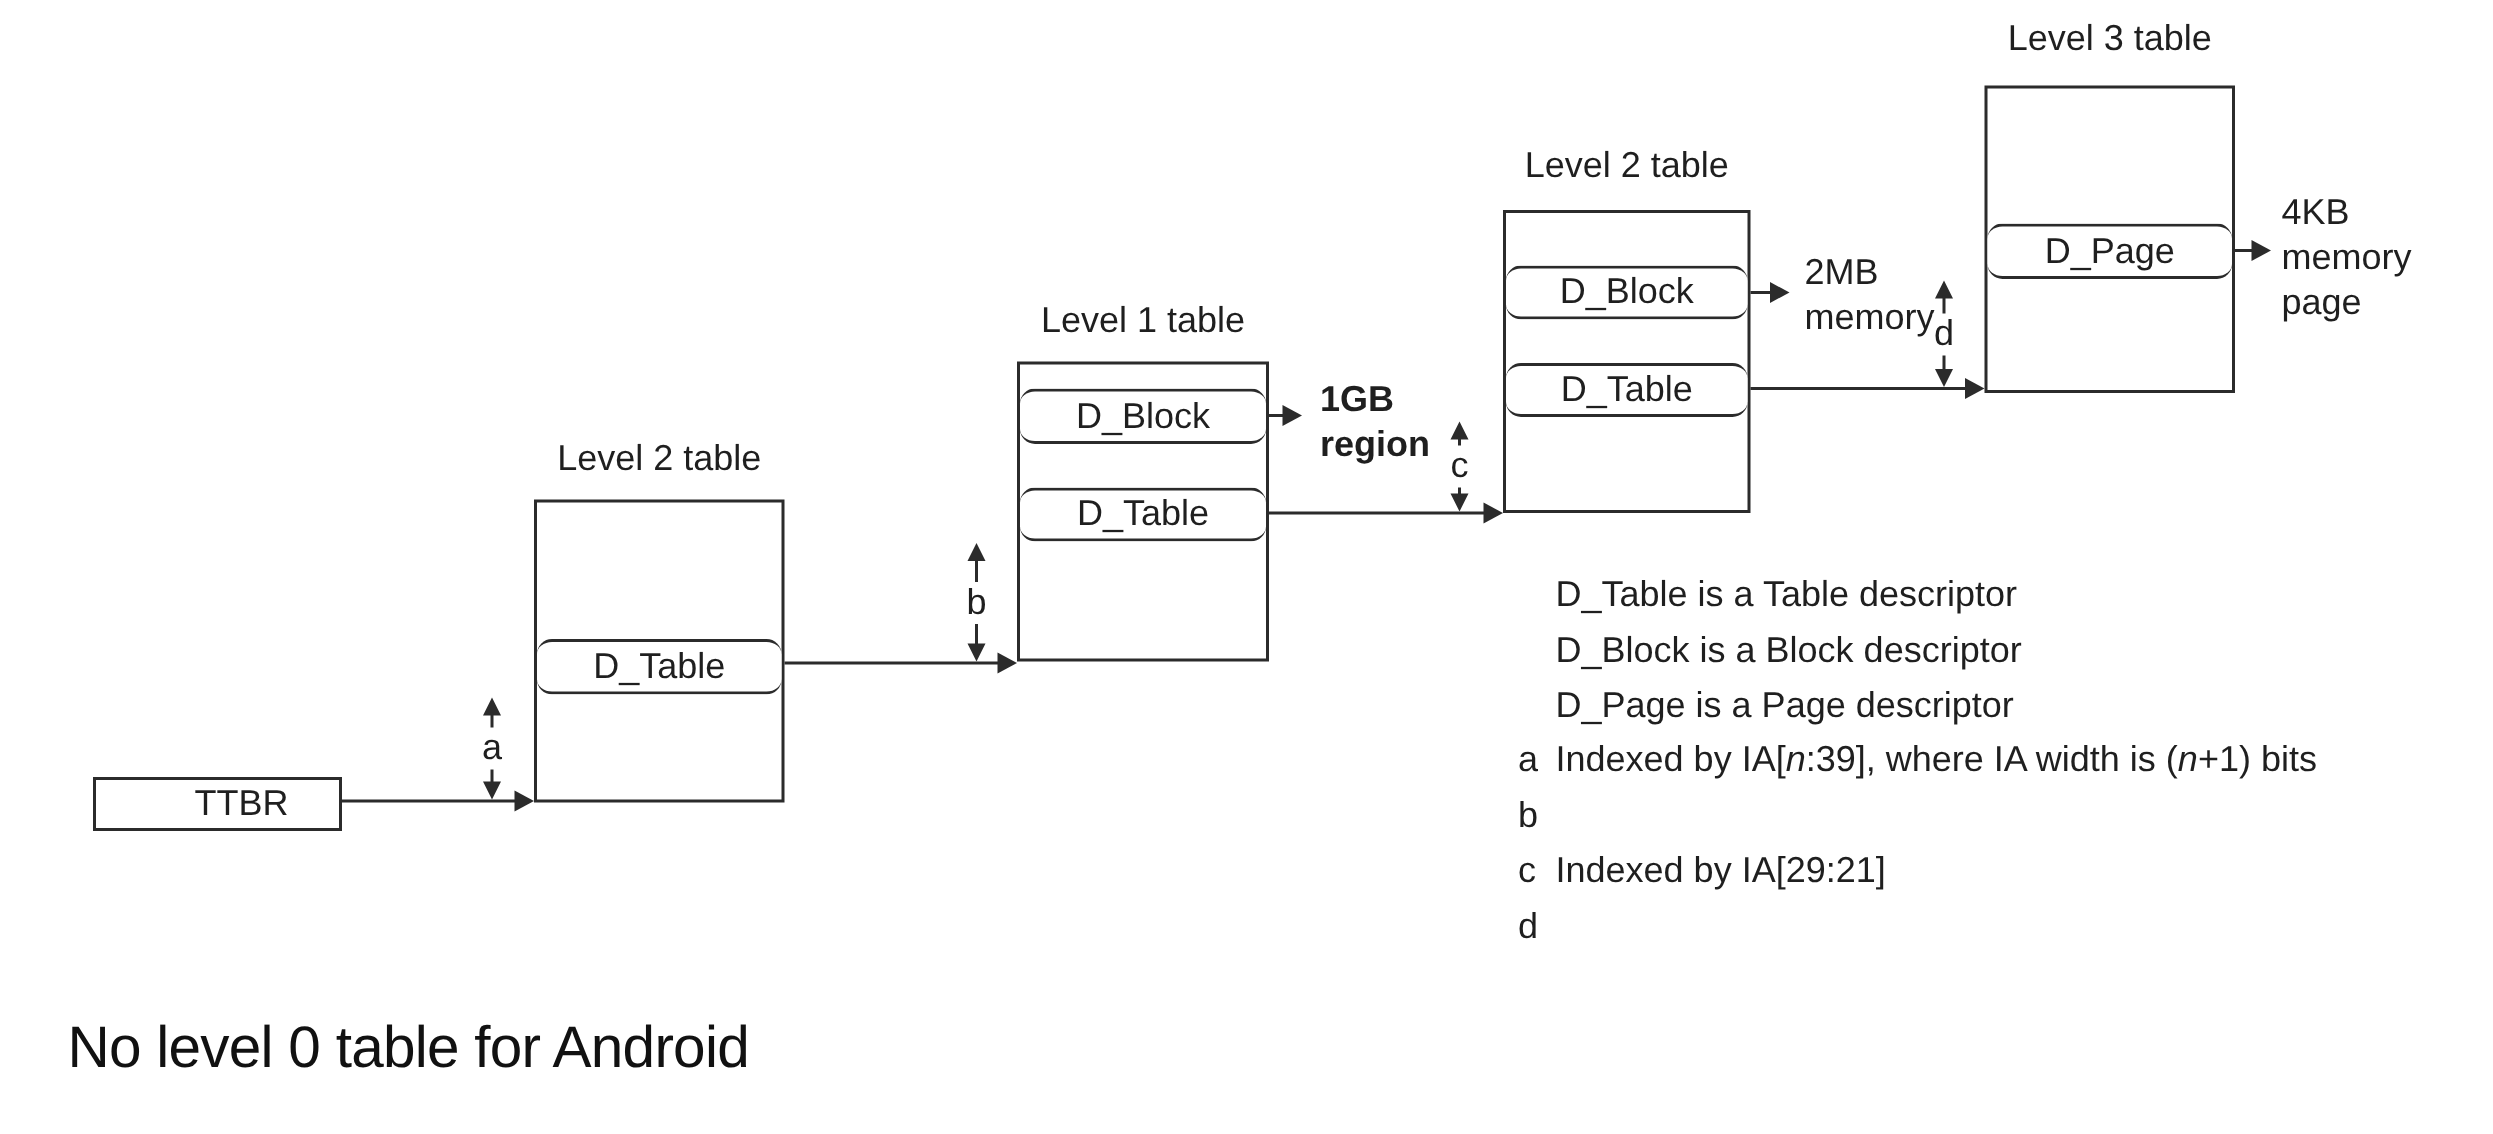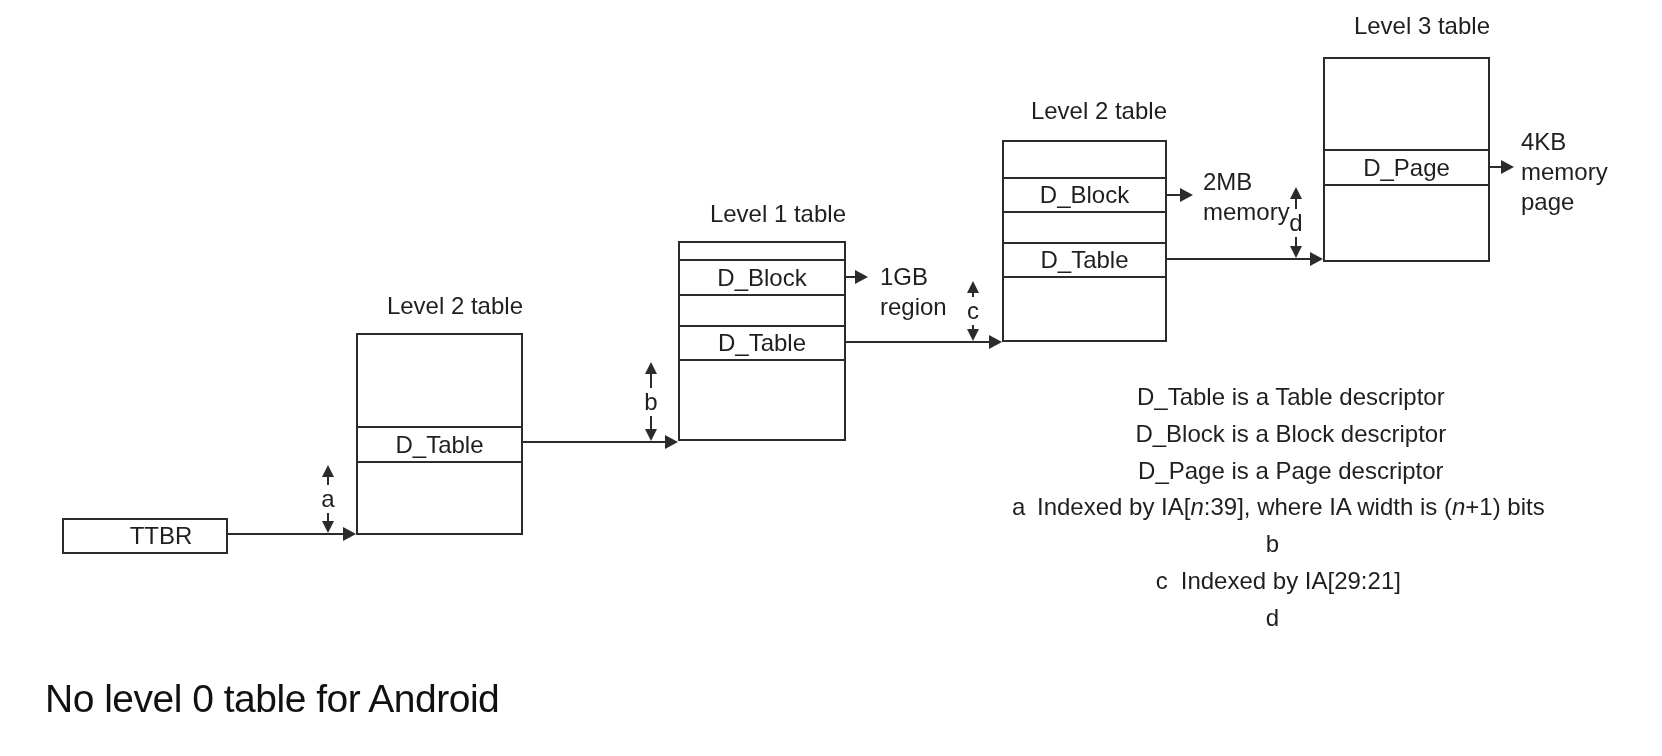--- a/index.html
+++ b/index.html
@@ -3,22 +3,22 @@
 <meta charset="utf-8">
 <style>
   html,body{margin:0;padding:0;background:#ffffff;}
   .canvas{position:relative;width:1662px;height:756px;background:#ffffff;
           font-family:"Liberation Sans","DejaVu Sans",sans-serif;color:#1f1f1f;overflow:hidden;}
 
   
   .tbl{position:absolute;border:2px solid #2b2b2b;box-sizing:border-box;background:#ffffff;}
   .cell{position:absolute;left:0;right:0;border-top:2px solid #2b2b2b;border-bottom:2px solid #2b2b2b;
         box-sizing:border-box;display:flex;align-items:center;justify-content:center;
-        font-size:24px;background:#ffffff;}
-  .tbl-title{position:absolute;text-align:right;font-size:24px;line-height:28px;}
+        font-size:24px;background:#ffffff;border-radius:10px;}
+  .tbl-title{position:absolute;text-align:center;font-size:24px;line-height:28px;}
 
   .box{position:absolute;border:2px solid #2b2b2b;box-sizing:border-box;
        display:flex;align-items:center;justify-content:center;font-size:24px;background:#ffffff;padding-left:32px;}
 
   
   .hline{position:absolute;height:2px;background:#2b2b2b;}
   .tri-r{position:absolute;width:0;height:0;border-top:7px solid transparent;
          border-bottom:7px solid transparent;border-left:13px solid #2b2b2b;}
 
   
@@ -31,21 +31,21 @@
          border-left:6px solid transparent;border-right:6px solid transparent;
          border-top:12px solid #2b2b2b;}
   .varrow .vlabel{position:absolute;left:50%;top:50%;transform:translate(-50%,-50%);
          background:#ffffff;font-size:24px;line-height:24px;padding:2px 1px;}
 
   
   .region{position:absolute;font-size:24px;line-height:30px;white-space:pre-line;}
 
   
   .legend{position:absolute;left:1012px;top:379px;font-size:24px;}
-  .legend-row{display:flex;height:36.83px;line-height:36.83px;justify-content:center;}
+  .legend-row{display:flex;height:36.83px;line-height:36.83px;}
   .legend-letter{width:25px;}
   .legend-text i{font-style:italic;}
 
   
   .note{position:absolute;left:45px;top:676px;font-size:39px;line-height:46px;
         letter-spacing:-0.5px;color:#111111;}
 
   
   #ttbr{left:62px;top:518px;width:166px;height:36px;}
   #tbl-l0{left:356px;top:333px;width:167px;height:202px;}
@@ -62,21 +62,21 @@
   #title-l1{left:678px;top:200px;width:168px;}
   #title-l2{left:1002px;top:97px;width:165px;}
   #title-l3{left:1323px;top:12px;width:167px;}
   #line-ttbr{left:228px;top:533px;width:116px;} #tri-ttbr{left:343px;top:527px;}
   #line-l0{left:523px;top:441px;width:144px;}  #tri-l0{left:665px;top:435px;}
   #line-l1{left:846px;top:341px;width:144px;}  #tri-l1{left:989px;top:335px;}
   #line-l2{left:1167px;top:258px;width:144px;} #tri-l2{left:1310px;top:252px;}
   #line-b1{left:846px;top:276px;width:11px;}   #tri-b1{left:855px;top:270px;}
   #line-b2{left:1167px;top:194px;width:15px;}  #tri-b2{left:1180px;top:188px;}
   #line-p3{left:1490px;top:166px;width:13px;}  #tri-p3{left:1501px;top:160px;}
-  #r1gb{left:880px;top:262px;}
+  #r1gb{left:880px;top:252px;font-weight:bold;}
   #r2mb{left:1203px;top:167px;}
   #r4kb{left:1521px;top:127px;}
   #va{left:320px;top:465px;height:68px;}
   #vb{left:643px;top:362px;height:79px;}
   #vc{left:965px;top:281px;height:60px;}
   #vd{left:1288px;top:187px;height:71px;}
 </style>
 </head>
 <body>
 

